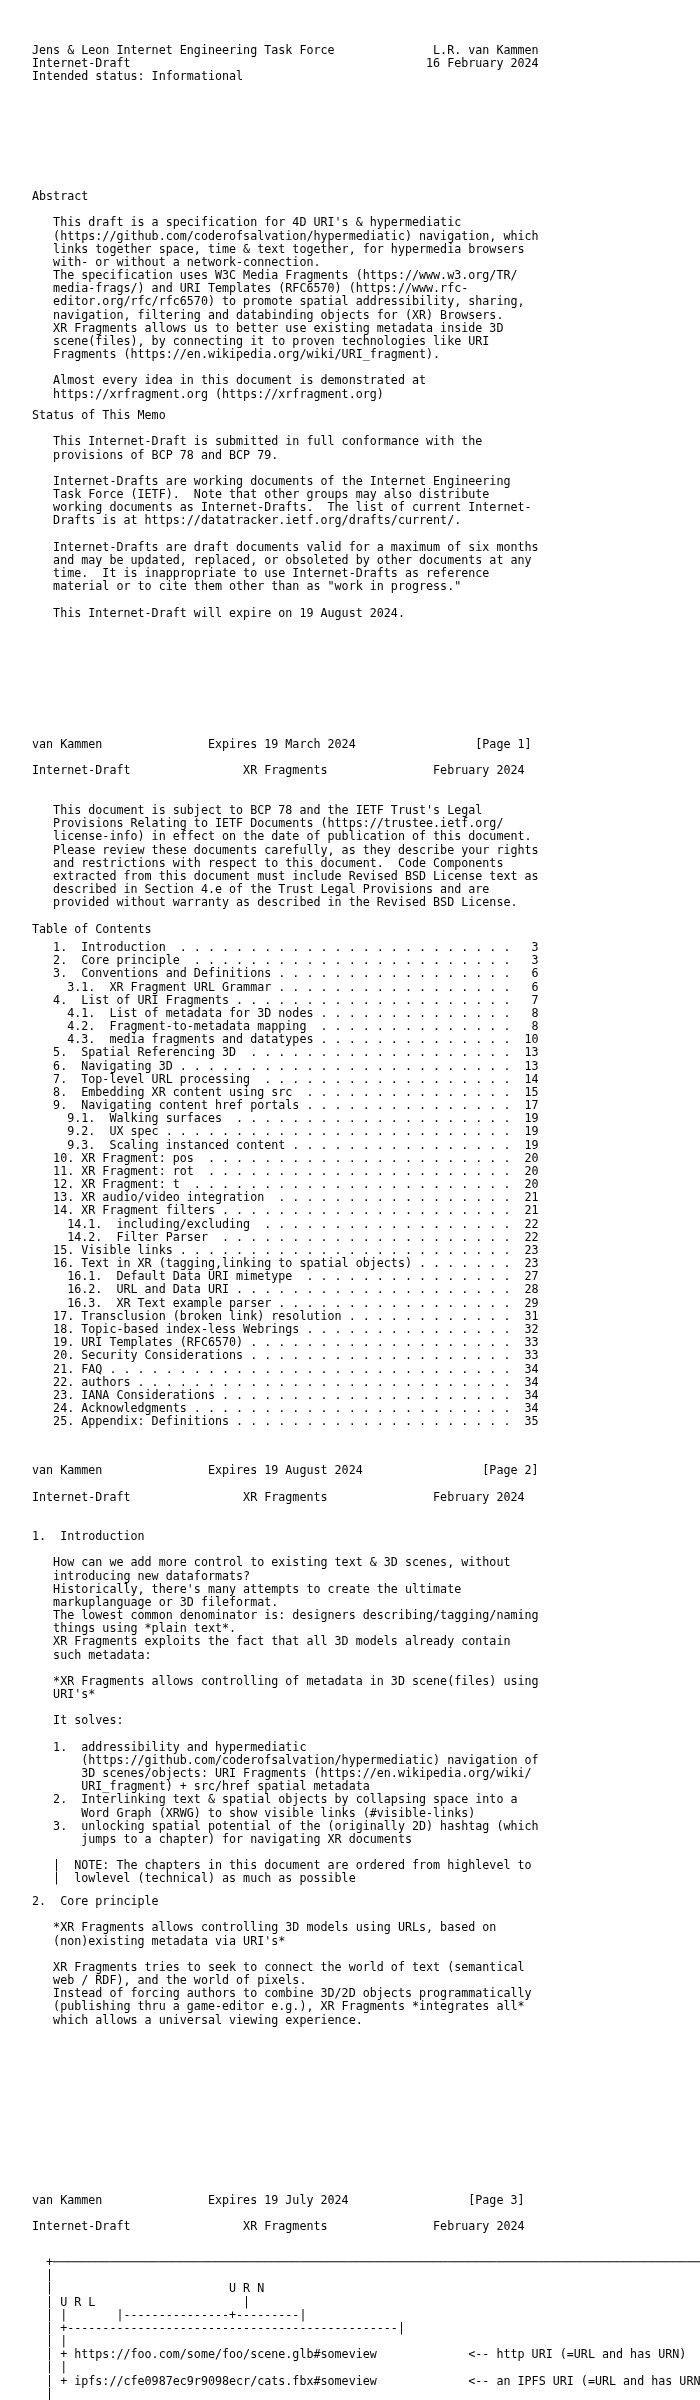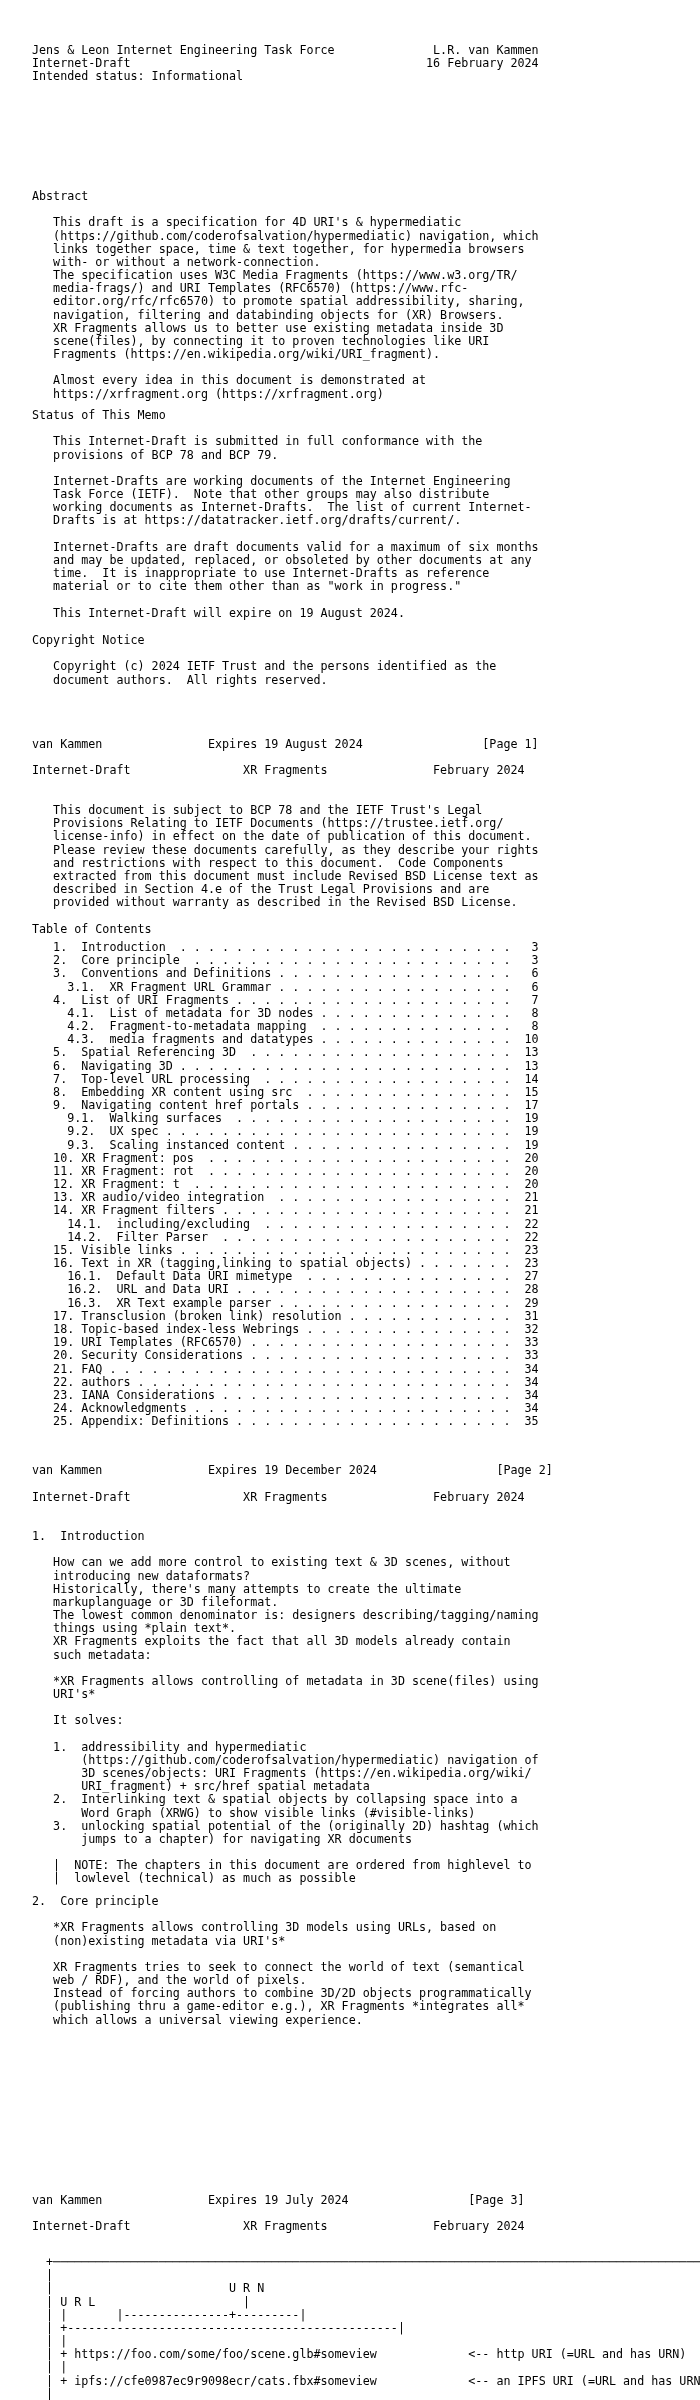--- a/index.html
+++ b/index.html
@@ -55,26 +55,22 @@
    Task Force (IETF).  Note that other groups may also distribute
    working documents as Internet-Drafts.  The list of current Internet-
    Drafts is at https://datatracker.ietf.org/drafts/current/.
 
    Internet-Drafts are draft documents valid for a maximum of six months
    and may be updated, replaced, or obsoleted by other documents at any
    time.  It is inappropriate to use Internet-Drafts as reference
    material or to cite them other than as "work in progress."
 
    This Internet-Draft will expire on 19 August 2024.</pre>
-  <pre class="blk" style="top:620px">Copyright Notice
 
-   Copyright (c) 2024 IETF Trust and the persons identified as the
-   document authors.  All rights reserved.</pre>
-
-  <pre class="blk" style="top:724px">van Kammen               Expires 19 August 2024                 [Page 1]</pre>
+  <pre class="blk" style="top:724px">van Kammen               Expires 19 March 2024                 [Page 1]</pre>
   <pre class="blk" style="top:750px">Internet-Draft                XR Fragments               February 2024</pre>
 
   <pre class="blk" style="top:790px">   This document is subject to BCP 78 and the IETF Trust's Legal
    Provisions Relating to IETF Documents (https://trustee.ietf.org/
    license-info) in effect on the date of publication of this document.
    Please review these documents carefully, as they describe your rights
    and restrictions with respect to this document.  Code Components
    extracted from this document must include Revised BSD License text as
    described in Section 4.e of the Trust Legal Provisions and are
    provided without warranty as described in the Revised BSD License.
@@ -111,21 +107,21 @@
    17. Transclusion (broken link) resolution . . . . . . . . . . . .  31
    18. Topic-based index-less Webrings . . . . . . . . . . . . . . .  32
    19. URI Templates (RFC6570) . . . . . . . . . . . . . . . . . . .  33
    20. Security Considerations . . . . . . . . . . . . . . . . . . .  33
    21. FAQ . . . . . . . . . . . . . . . . . . . . . . . . . . . . .  34
    22. authors . . . . . . . . . . . . . . . . . . . . . . . . . . .  34
    23. IANA Considerations . . . . . . . . . . . . . . . . . . . . .  34
    24. Acknowledgments . . . . . . . . . . . . . . . . . . . . . . .  34
    25. Appendix: Definitions . . . . . . . . . . . . . . . . . . . .  35</pre>
 
-  <pre class="blk" style="top:1450px">van Kammen               Expires 19 December 2024                 [Page 2]</pre>
+  <pre class="blk" style="top:1450px">van Kammen               Expires 19 August 2024                 [Page 2]</pre>
   <pre class="blk" style="top:1477px">Internet-Draft                XR Fragments               February 2024</pre>
 
   <pre class="blk" style="top:1516px">1.  Introduction
 
    How can we add more control to existing text &amp; 3D scenes, without
    introducing new dataformats?
    Historically, there's many attempts to create the ultimate
    markuplanguage or 3D fileformat.
    The lowest common denominator is: designers describing/tagging/naming
    things using *plain text*.

